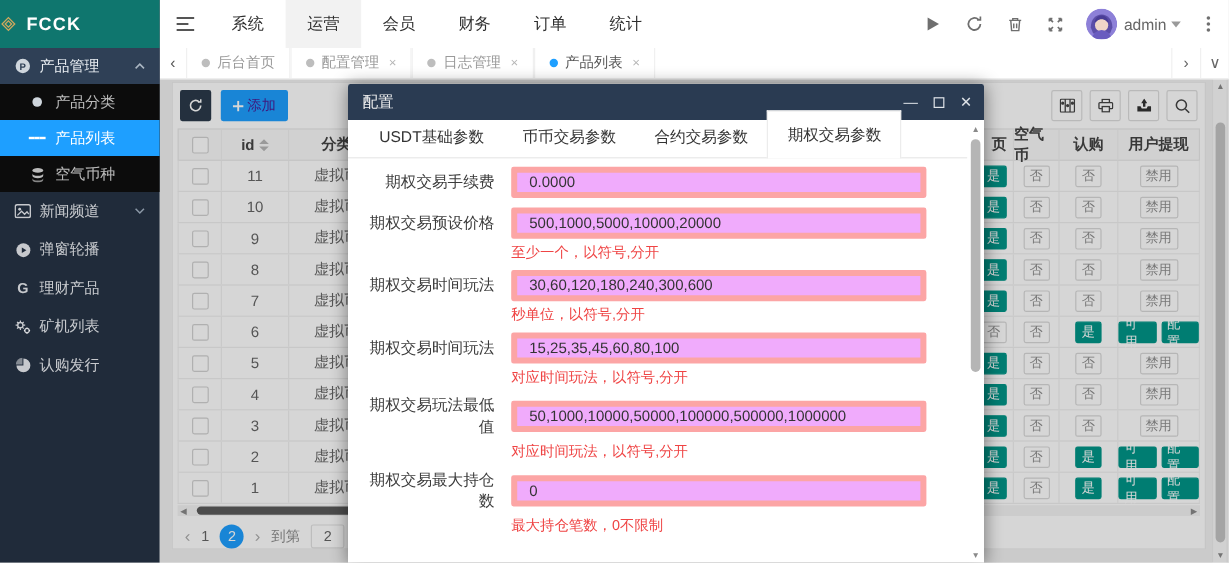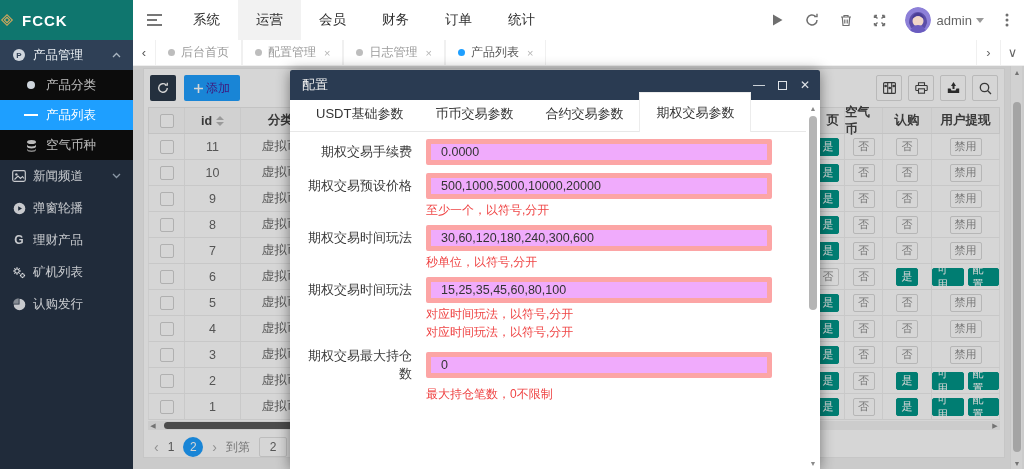--- a/index.html
+++ b/index.html
@@ -650,20 +650,24 @@
     <div class="f-row">
       <span class="f-label">期权交易时间玩法</span>
       <input class="f-input" value="30,60,120,180,240,300,600" style="">
     </div>
     <div class="f-help">秒单位，以符号,分开</div>
     <div class="f-row">
       <span class="f-label">期权交易时间玩法</span>
       <input class="f-input" value="15,25,35,45,60,80,100" style="">
     </div>
     <div class="f-help">对应时间玩法，以符号,分开</div>
+    <div class="f-row">
+      <span class="f-label">期权交易玩法最低值</span>
+      <input class="f-input" value="50,1000,10000,50000,100000,500000,1000000" style="">
+    </div>
     <div class="f-help">对应时间玩法，以符号,分开</div>
     <div class="f-row">
       <span class="f-label">期权交易最大持仓数</span>
       <input class="f-input" value="0" style="">
     </div>
     <div class="f-help">最大持仓笔数，0不限制</div>
 
   </div>
   <div class="m-vs">
     <span class="vs-btn" style="top:0">▲</span>

